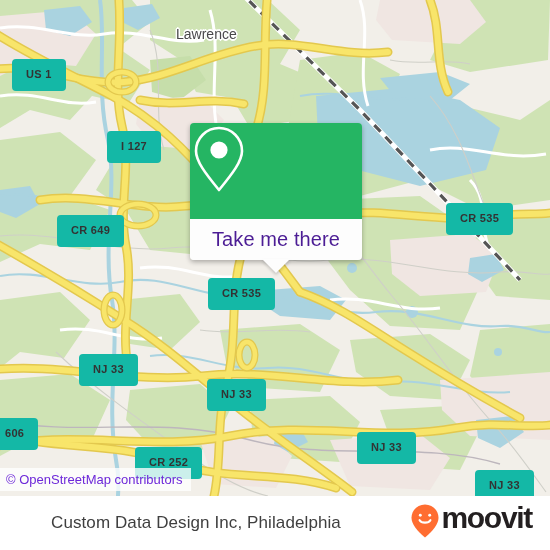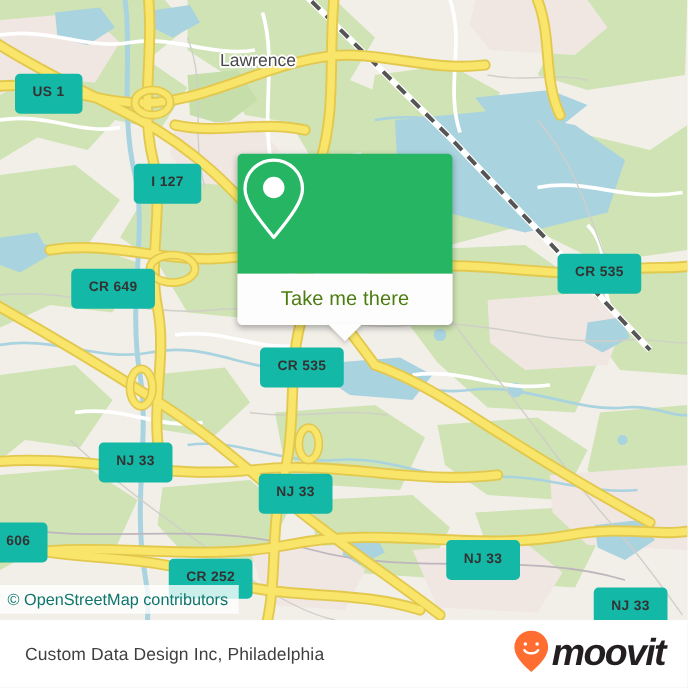--- a/index.html
+++ b/index.html
@@ -56,53 +56,53 @@
     display:flex;align-items:center;justify-content:center;
   }
   #card-white{
     background:#fdfdfd;
     height:41px;
     border-radius:0 0 4px 4px;
     display:flex;align-items:center;justify-content:center;
     position:relative;
   }
   #take-me-there{
-    color:#4d7c0f;font-size:16px;letter-spacing:.1px;
+    color:#4c1d95;font-size:20px;letter-spacing:.1px;
   }
   #card-tail{
     position:absolute;left:50%;bottom:-13px;margin-left:-14px;
     width:0;height:0;
     border-left:14px solid transparent;
     border-right:14px solid transparent;
     border-top:14px solid #fdfdfd;
     filter:drop-shadow(0 2px 1.5px rgba(0,0,0,.18));
   }
 
   
   #attribution{
     position:absolute;left:0;top:468px;
     background:rgba(255,255,255,.78);
-    color:#0f766e;
+    color:#6d28d9;
     font-size:13px;
     padding:4px 8px 4px 6px;
     white-space:nowrap;
   }
 
   
   #footer{
     position:absolute;left:0;top:496px;width:550px;height:54px;
     background:#ffffff;
     display:flex;align-items:center;
     box-sizing:border-box;
     padding:0 18px 0 20px;
   }
   #footer-title{
-    color:#3f3f3f;font-size:14px;letter-spacing:.1px;flex:1;white-space:nowrap;
-  }
-  #moovit-logo{display:flex;align-items:center;gap:1px;font-style:italic;}
+    color:#3f3f3f;font-size:17px;letter-spacing:.1px;flex:1;white-space:nowrap;margin-left:31px;
+  }
+  #moovit-logo{display:flex;gap:1px;}
   #moovit-word{
     color:#231f20;font-size:30px;font-weight:bold;letter-spacing:-1.3px;
     line-height:30px;
   }
 </style>
 </head>
 <body>
 
 <div id="root">
 
@@ -240,21 +240,21 @@
         <ellipse cx="138" cy="215" rx="18" ry="11"></ellipse>
         <ellipse cx="113" cy="310" rx="9" ry="15" stroke="#e3c84e" stroke-width="7"></ellipse>
         <ellipse cx="113" cy="310" rx="9" ry="15"></ellipse>
         <ellipse cx="122" cy="82" rx="14" ry="10" stroke="#e3c84e" stroke-width="7"></ellipse>
         <ellipse cx="122" cy="82" rx="14" ry="10"></ellipse>
         <ellipse cx="247" cy="355" rx="8" ry="13" stroke="#e3c84e" stroke-width="7"></ellipse>
         <ellipse cx="247" cy="355" rx="8" ry="13"></ellipse>
       </g>
     </svg>
 
-    <div class="placelabel" style="left:176px;top:40px;">Lawrence</div>
+    <div class="placelabel" style="left:176px;top:26px;">Lawrence</div>
 
     <div class="shield" style="left:12px;top:59px;">US 1</div>
     <div class="shield" style="left:107px;top:131px;">I 127</div>
     <div class="shield" style="left:57px;top:215px;">CR 649</div>
     <div class="shield" style="left:446px;top:203px;">CR 535</div>
     <div class="shield" style="left:208px;top:278px;">CR 535</div>
     <div class="shield" style="left:79px;top:354px;">NJ 33</div>
     <div class="shield" style="left:207px;top:379px;">NJ 33</div>
     <div class="shield" style="left:-9px;top:418px;">606</div>
     <div class="shield" style="left:135px;top:447px;">CR 252</div>

